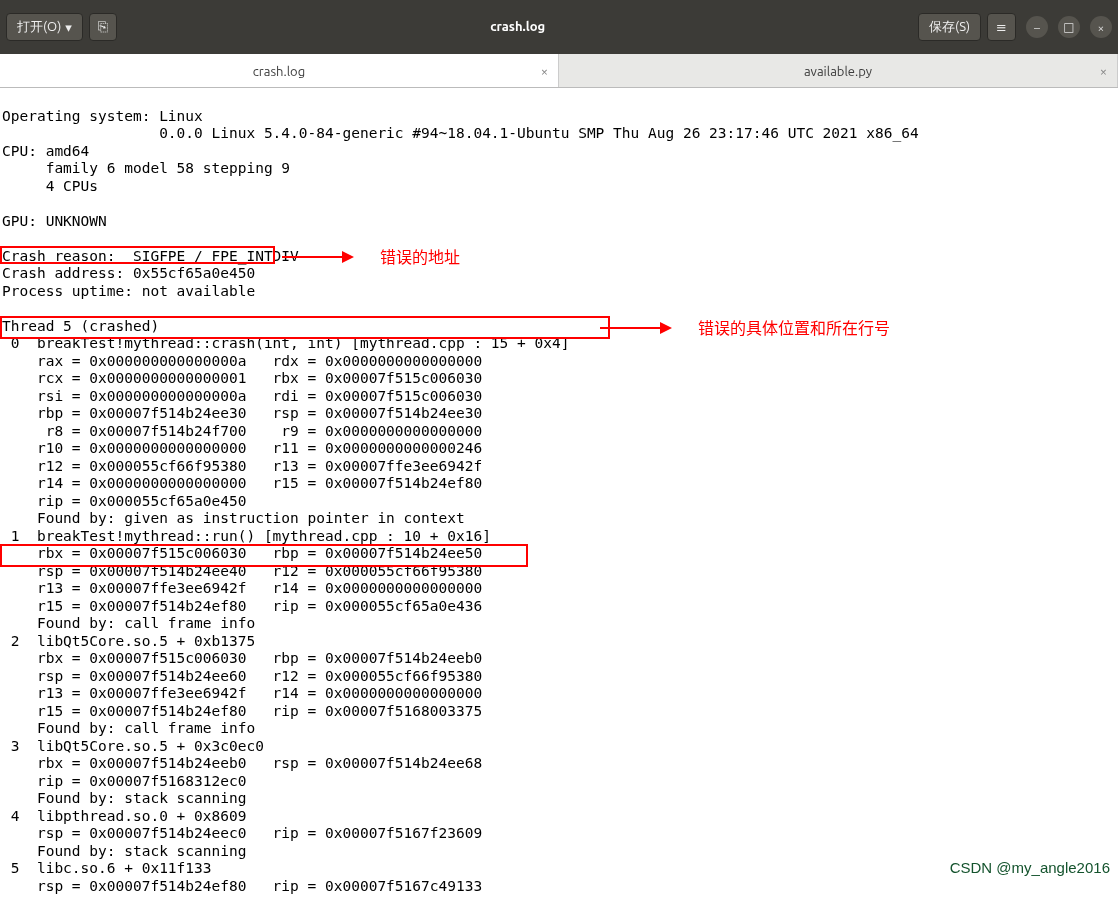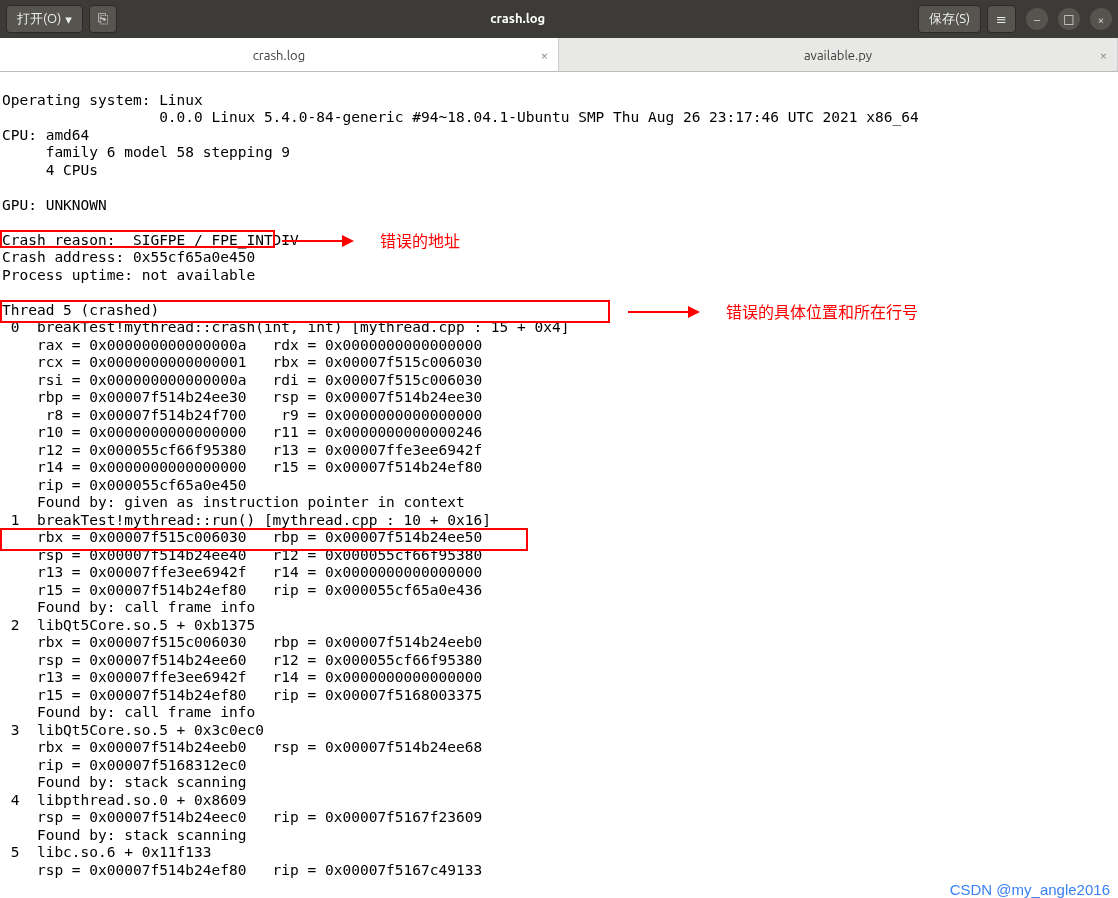--- a/index.html
+++ b/index.html
@@ -9,21 +9,21 @@
     background: #fff;
     width: 1118px;
     height: 898px;
     overflow: hidden;
     position: relative;
   }
   
   .titlebar {
     background: #3c3b37;
     color: #dfdbd2;
-    height: 38px;
+    height: 54px;
     display: flex;
     align-items: center;
     padding: 0 6px;
     gap: 6px;
   }
   .tb-btn {
     background: #56544e;
     border: 1px solid #2b2a27;
     color: #eee;
     height: 28px;
@@ -109,22 +109,22 @@
     width:0;height:0;
     border-top:6px solid transparent;
     border-bottom:6px solid transparent;
     border-left:12px solid #ff0000;
     margin-right:8px;
   }
   .note { white-space:nowrap; margin-left:18px;}
   
   .watermark {
     position:absolute;
-    right:8px; bottom:0;
-    color:#3b82f6;
+    right:8px; bottom:22px;
+    color:#14532d;
     font-size:15px;
     font-family:Arial,sans-serif;
   }
 </style>
 </head>
 <body>
 
 <div class="titlebar">
   <div class="tb-btn">
     <span>打开(O)</span>
@@ -215,20 +215,20 @@
   <div class="hl" style="left:0px; top:158px; width:275px; height:18px;"></div>
   <div class="hl" style="left:0px; top:228px; width:610px; height:23px;"></div>
   <div class="hl" style="left:0px; top:456px; width:528px; height:23px;"></div>
 
   
   <div class="arrow-wrap" style="left:282px; top:160px;">
     <div class="arrow-line"></div>
     <div class="arrow-head"></div>
     <span class="note">错误的地址</span>
   </div>
-  <div class="arrow-wrap" style="left:628px; top:231px;">
+  <div class="arrow-wrap" style="left:600px; top:231px;">
     <div class="arrow-line"></div>
     <div class="arrow-head"></div>
     <span class="note">错误的具体位置和所在行号</span>
   </div>
 </div>
 
 <div class="watermark">CSDN @my_angle2016</div>
 
 </body></html>

